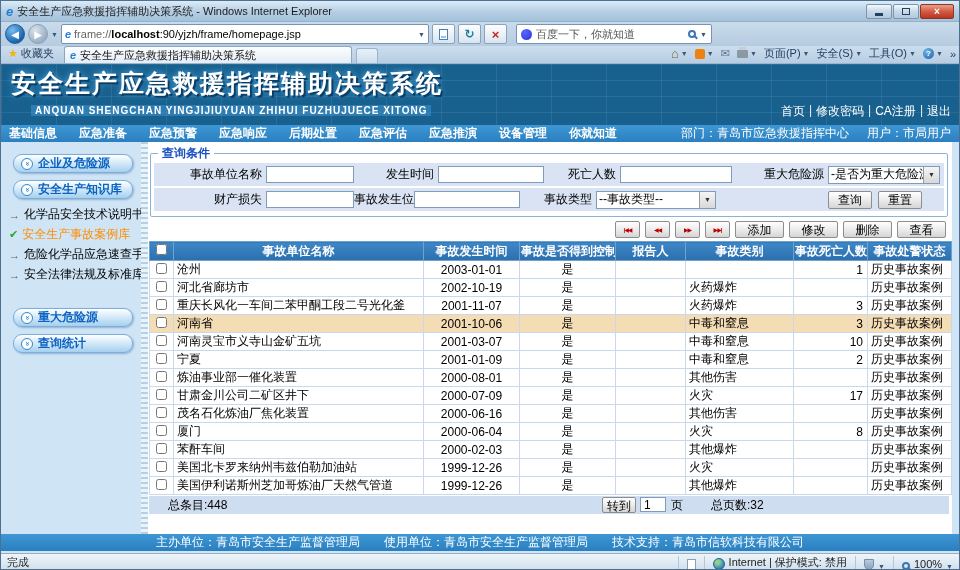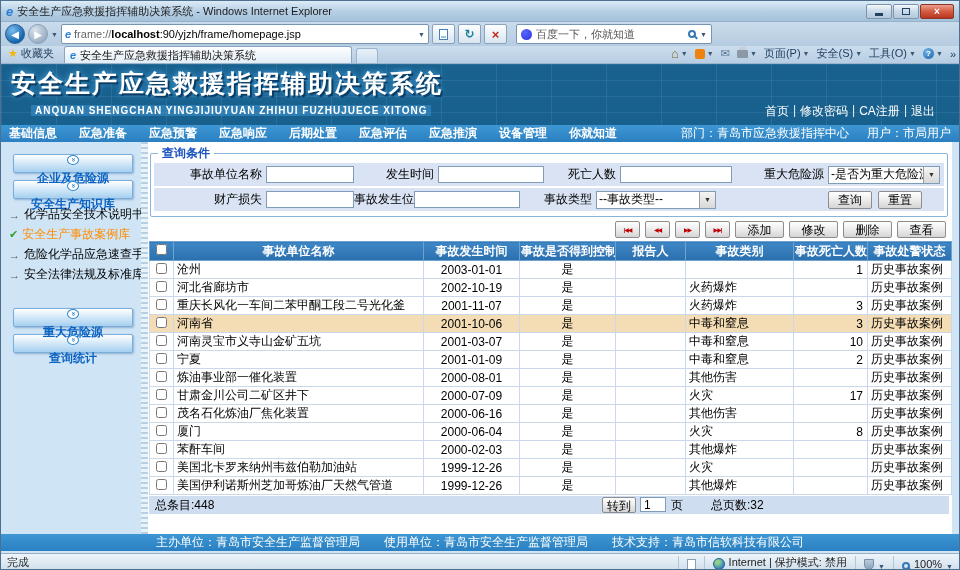--- a/index.html
+++ b/index.html
@@ -75,37 +75,37 @@
   
   .banner { height:61px; background:var(--banner-blue,#18618f); position:relative; color:#fff;
     background-image:
       linear-gradient(rgba(255,255,255,.07) 1px, transparent 1px),
       linear-gradient(90deg, rgba(255,255,255,.08) 1px, transparent 1px);
     background-size:47px 16px, 55px 47px; }
   .banner-title { font-size:25px; font-weight:bold; letter-spacing:2px; padding:3px 0 0 10px;
     text-shadow:2px 2px 1px #0a3a61, 0 0 6px #57b4f2; white-space:nowrap; }
   .banner-sub { margin:1px 0 0 30px; display:inline-block; font-size:10px; font-weight:bold;
     letter-spacing:1px; background:rgba(64,150,210,.55); padding:0 4px; white-space:nowrap; }
-  .banner-links { position:absolute; right:24px; bottom:5px; font-size:12px; display:flex; gap:4px; }
+  .banner-links { position:absolute; right:8px; bottom:5px; font-size:12px; display:flex; gap:4px; }
   .banner-links .lnk { cursor:pointer; }
   .banner-links .sep { opacity:.9; }
 
   .navbar { height:17px; background:linear-gradient(#3e97d4,#2a7fc0); color:#fff; display:flex;
     align-items:center; font-size:12px; padding:0 8px; }
   .nav-items { display:flex; gap:22px; font-weight:bold; white-space:nowrap; }
   .nav-item { cursor:pointer; }
   .nav-right { margin-left:auto; display:flex; gap:18px; white-space:nowrap; }
 
   
   .body-area { display:flex; height:392px; background:#cfe4f5; }
   .sidebar { width:143px; padding-top:9px; overflow:hidden; }
-  .pill { margin:3px 8px 7px 12px; height:19px; border:1px solid #79aede; border-radius:2px;
+  .pill { margin:3px 8px 7px 12px; height:19px; border:1px solid #79aede; border-radius:9px;
     background:linear-gradient(#ffffff,#cde5f7 55%,#a6d0ef); color:#0a62c2; font-size:12px;
     font-weight:bold; display:flex; align-items:center; gap:5px; padding:0 7px;
-    box-shadow:1px 1px 2px rgba(0,60,120,.3); cursor:pointer; white-space:nowrap;flex-direction:column; }
+    box-shadow:1px 1px 2px rgba(0,60,120,.3); cursor:pointer; white-space:nowrap; }
   .pill-ico { width:12px; height:12px; min-width:12px; border-radius:50%; background:#fff;
     border:1px solid #2f88cc; color:#2f88cc; font-size:8px; display:flex; align-items:center;
     justify-content:center; }
   .pill-ico span { display:block; transform:rotate(90deg); line-height:1; }
   .side-item { font-size:12px; color:#000; margin:1px 0 3px 8px; display:flex; gap:4px;
     align-items:center; white-space:nowrap; cursor:pointer; }
   .side-item .arrow { color:#5a5a5a; font-weight:bold; font-size:11px; }
   .side-item .check { color:#2fa32f; font-weight:bold; font-size:11px; }
   .side-item.active { color:var(--active-item-orange,#ff8c00); }
   .group-gap { margin-top:25px; }
@@ -143,21 +143,21 @@
     white-space:nowrap; overflow:hidden; }
   table.data td { height:16px; border:1px solid #c9d9ea; padding:0 3px; white-space:nowrap;
     overflow:hidden; color:#000; background:#fff; }
   table.data tr.hl td { background:var(--row-highlight,#f4dcb4); }
   table.data td.c { text-align:center; } table.data td.r { text-align:right; padding-right:4px; }
   table.data input[type=checkbox], .thck input[type=checkbox] { width:11px; height:11px; margin:0; }
   .thck { text-align:center; }
 
   .tfoot-row { position:relative; background:#cfddf0; height:18px; display:flex; align-items:center;
     width:800px; margin:1px 0 0 1px; font-size:12px; }
-  .tfoot-row .total { padding-left:6px; }
+  .tfoot-row .total { padding-left:19px; }
   .goto-btn { position:absolute; left:453px; top:1px; width:34px; height:16px; padding:0; font-size:12px; }
   .page-input { position:absolute; left:491px; top:1px; width:26px; height:15px; border:1px solid #7f9db9;
     font-size:12px; text-align:left; padding:0 3px; font-family:inherit; }
   .page-suffix { position:absolute; left:522px; }
   .total-pages { position:absolute; left:562px; }
 
   .site-footer { height:17px; background:linear-gradient(#3e97d4,#2a7fc0); color:#fff; font-size:12px;
     display:flex; align-items:center; justify-content:center; white-space:nowrap; }
   .gap-strip { height:2px; background:#cfe4f5; }
 

